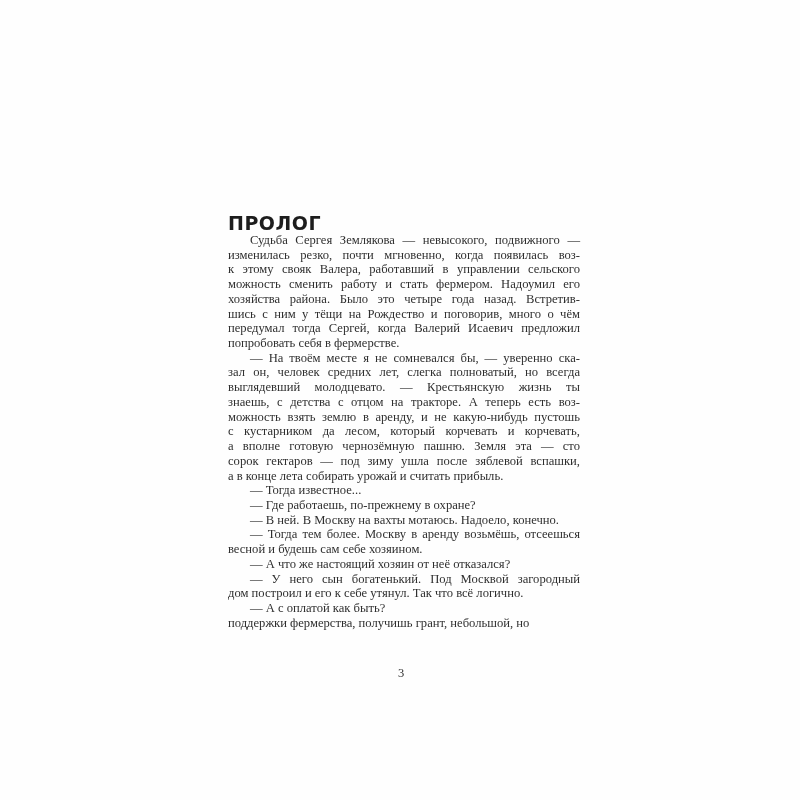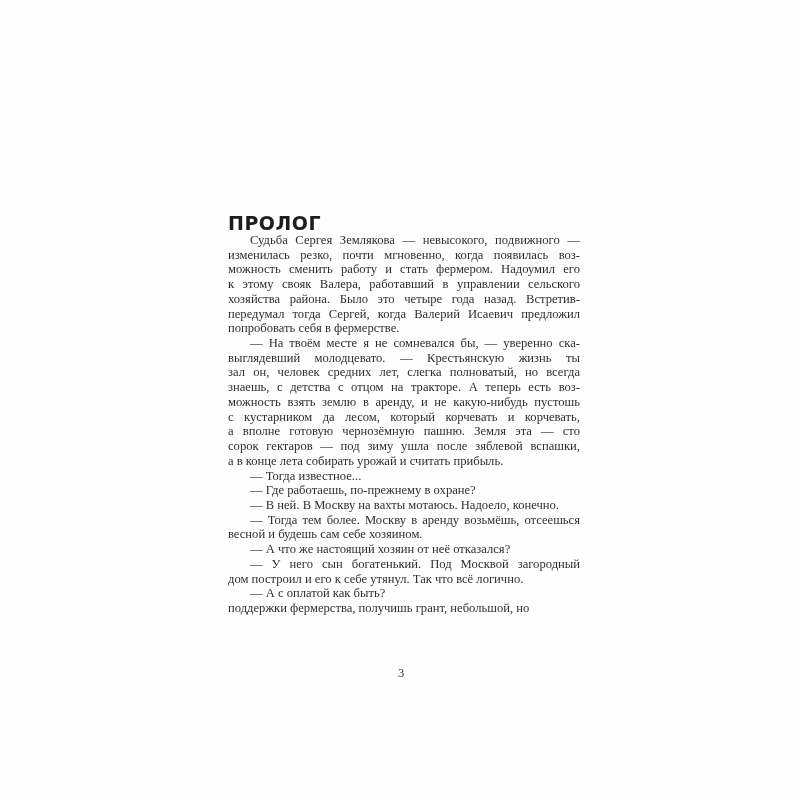--- a/index.html
+++ b/index.html
@@ -61,28 +61,29 @@
 </style>
 </head>
 <body>
 
 <div class="sheet">
   <h1 class="chapter-title">ПРОЛОГ</h1>
 
   <div class="text-block">
       <div class="line para-first">Судьба Сергея Землякова — невысокого, подвижного —</div>
       <div class="line">изменилась резко, почти мгновенно, когда появилась воз-</div>
+      <div class="line">к этому свояк Валера, работавший в управлении сельского</div>
       <div class="line">можность сменить работу и стать фермером. Надоумил его</div>
-      <div class="line">к этому свояк Валера, работавший в управлении сельского</div>
       <div class="line">хозяйства района. Было это четыре года назад. Встретив-</div>
+      <div class="line">шись с ним у тёщи на Рождество и поговорив, много о чём</div>
       <div class="line">передумал тогда Сергей, когда Валерий Исаевич предложил</div>
       <div class="line para-last">попробовать себя в фермерстве.</div>
       <div class="line para-first">— На твоём месте я не сомневался бы, — уверенно ска-</div>
+      <div class="line">зал он, человек средних лет, слегка полноватый, но всегда</div>
       <div class="line">выглядевший молодцевато. — Крестьянскую жизнь ты</div>
-      <div class="line">зал он, человек средних лет, слегка полноватый, но всегда</div>
       <div class="line">знаешь, с детства с отцом на тракторе. А теперь есть воз-</div>
       <div class="line">можность взять землю в аренду, и не какую-нибудь пустошь</div>
       <div class="line">с кустарником да лесом, который корчевать и корчевать,</div>
       <div class="line">а вполне готовую чернозёмную пашню. Земля эта — сто</div>
       <div class="line">сорок гектаров — под зиму ушла после зяблевой вспашки,</div>
       <div class="line para-last">а в конце лета собирать урожай и считать прибыль.</div>
       <div class="line para-first para-last">— Тогда известное...</div>
       <div class="line para-first para-last">— Где работаешь, по-прежнему в охране?</div>
       <div class="line para-first para-last">— В ней. В Москву на вахты мотаюсь. Надоело, конечно.</div>
       <div class="line para-first">— Тогда тем более. Москву в аренду возьмёшь, отсеешься</div>

